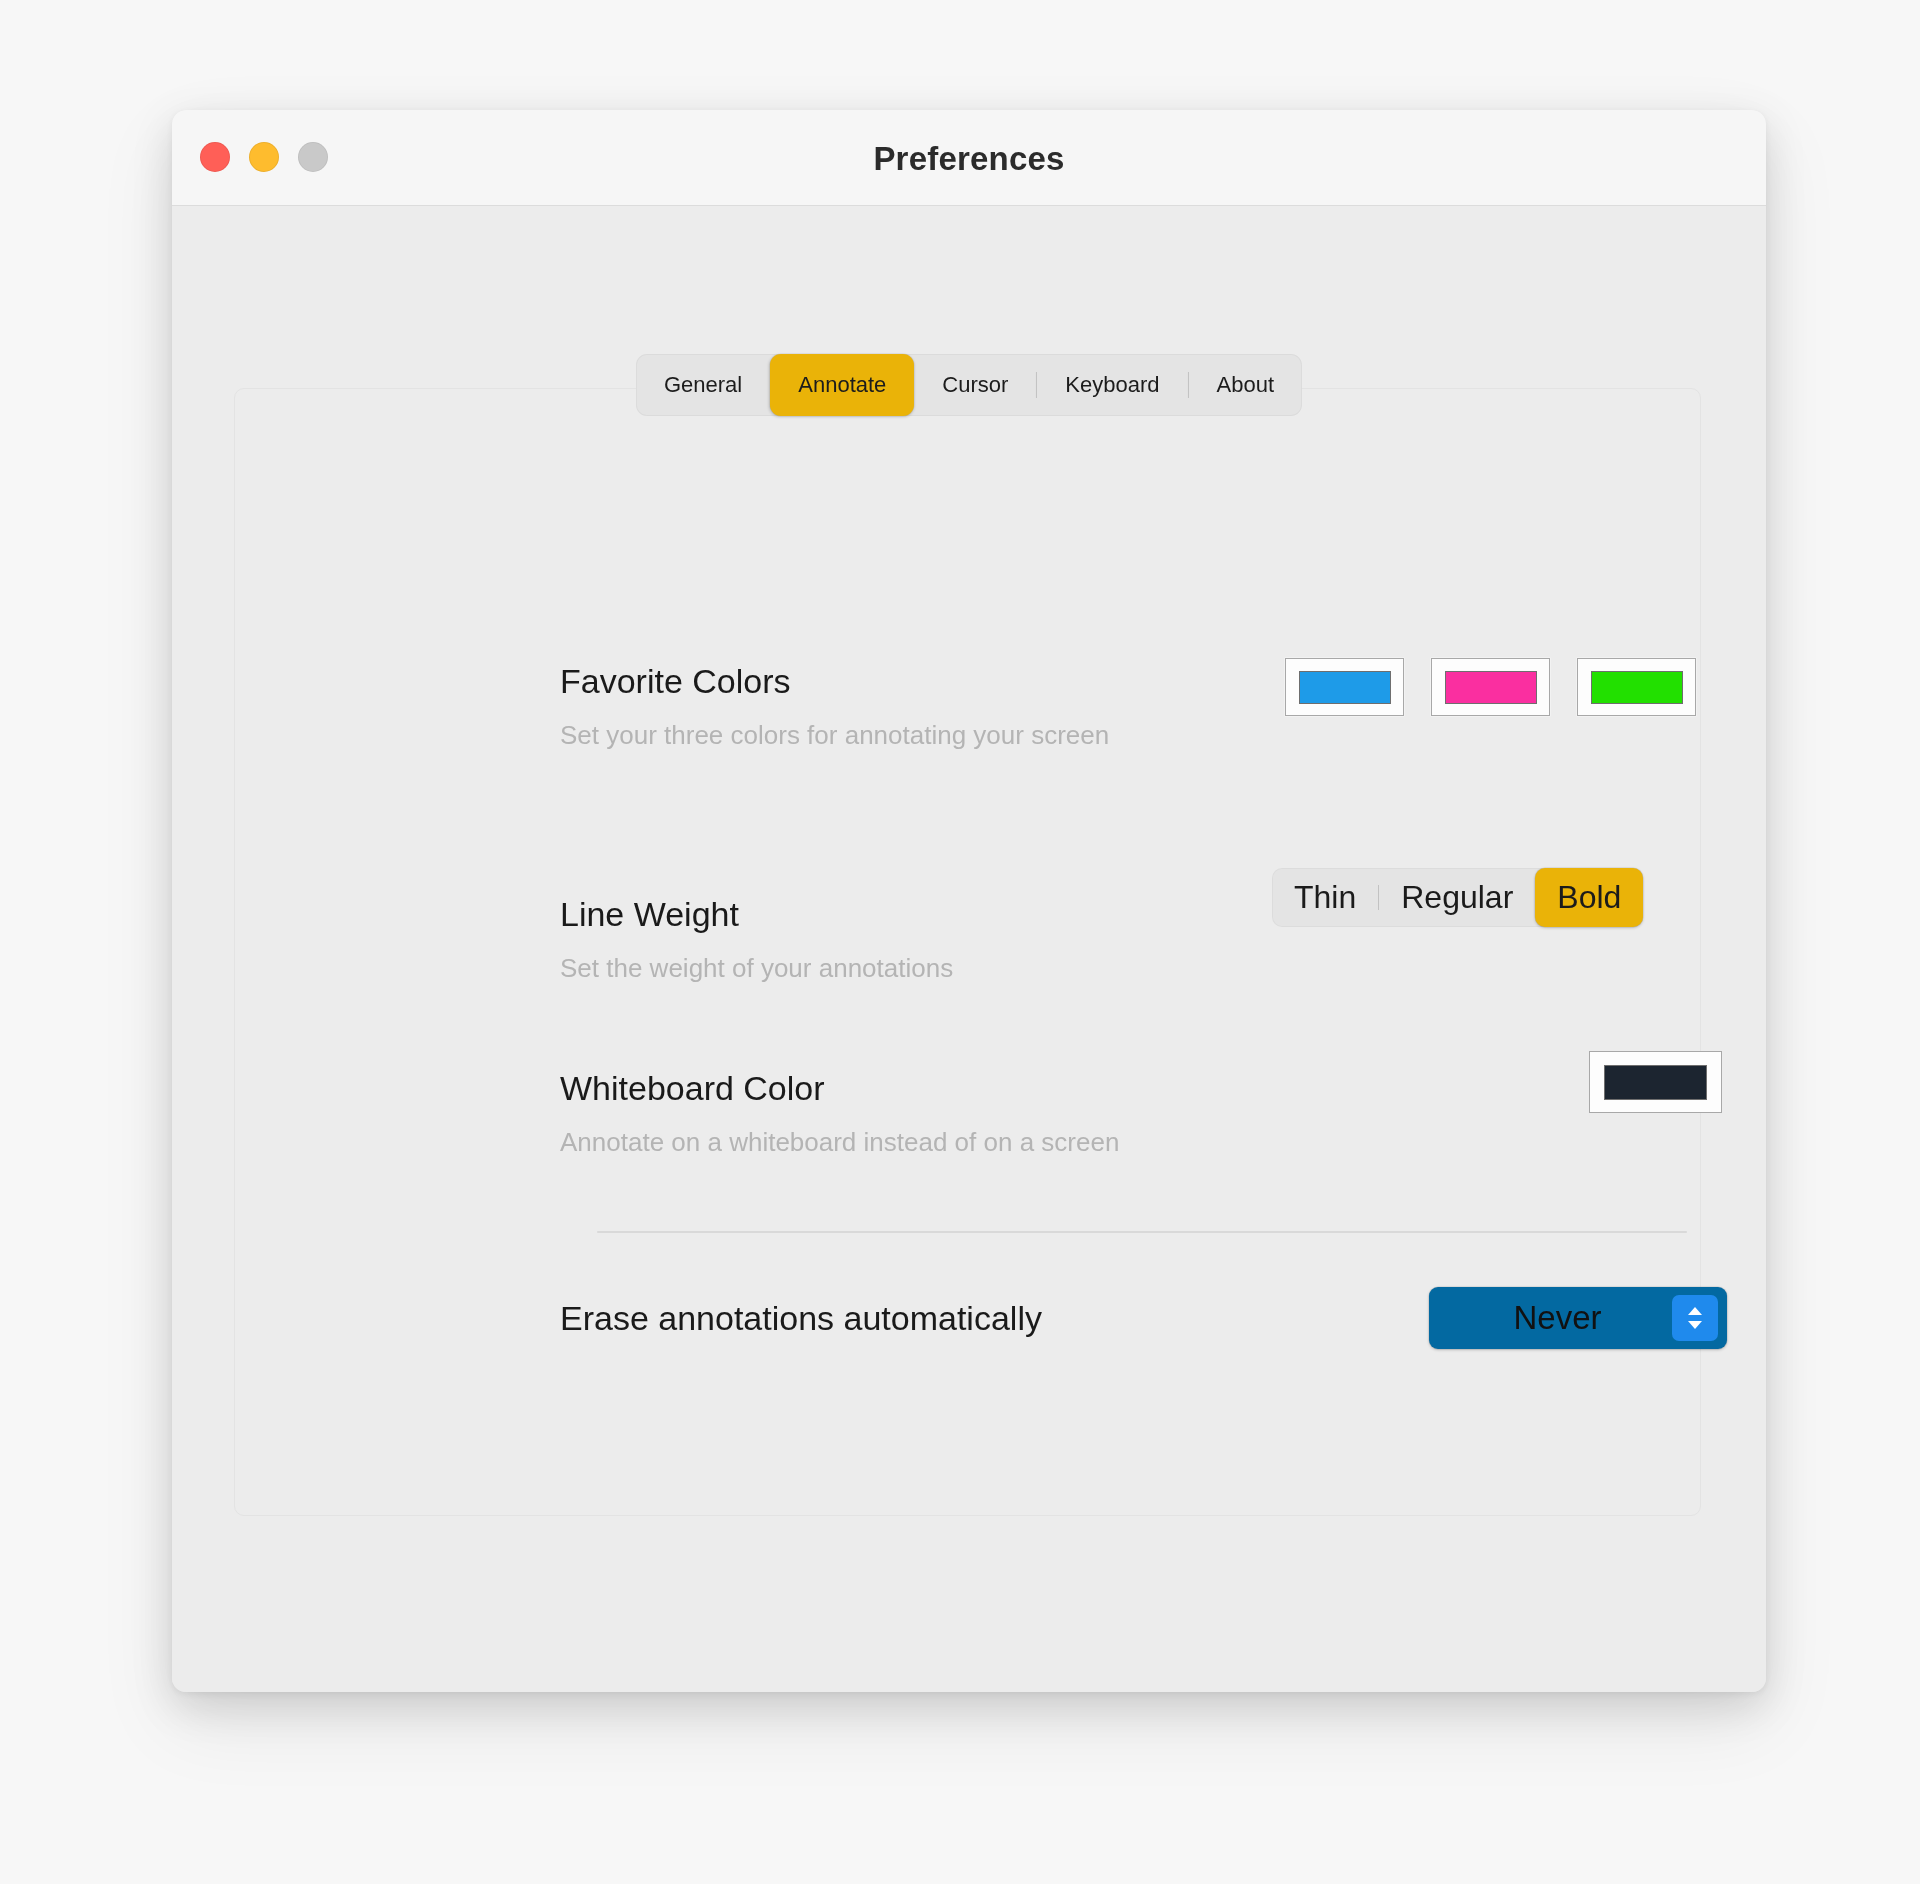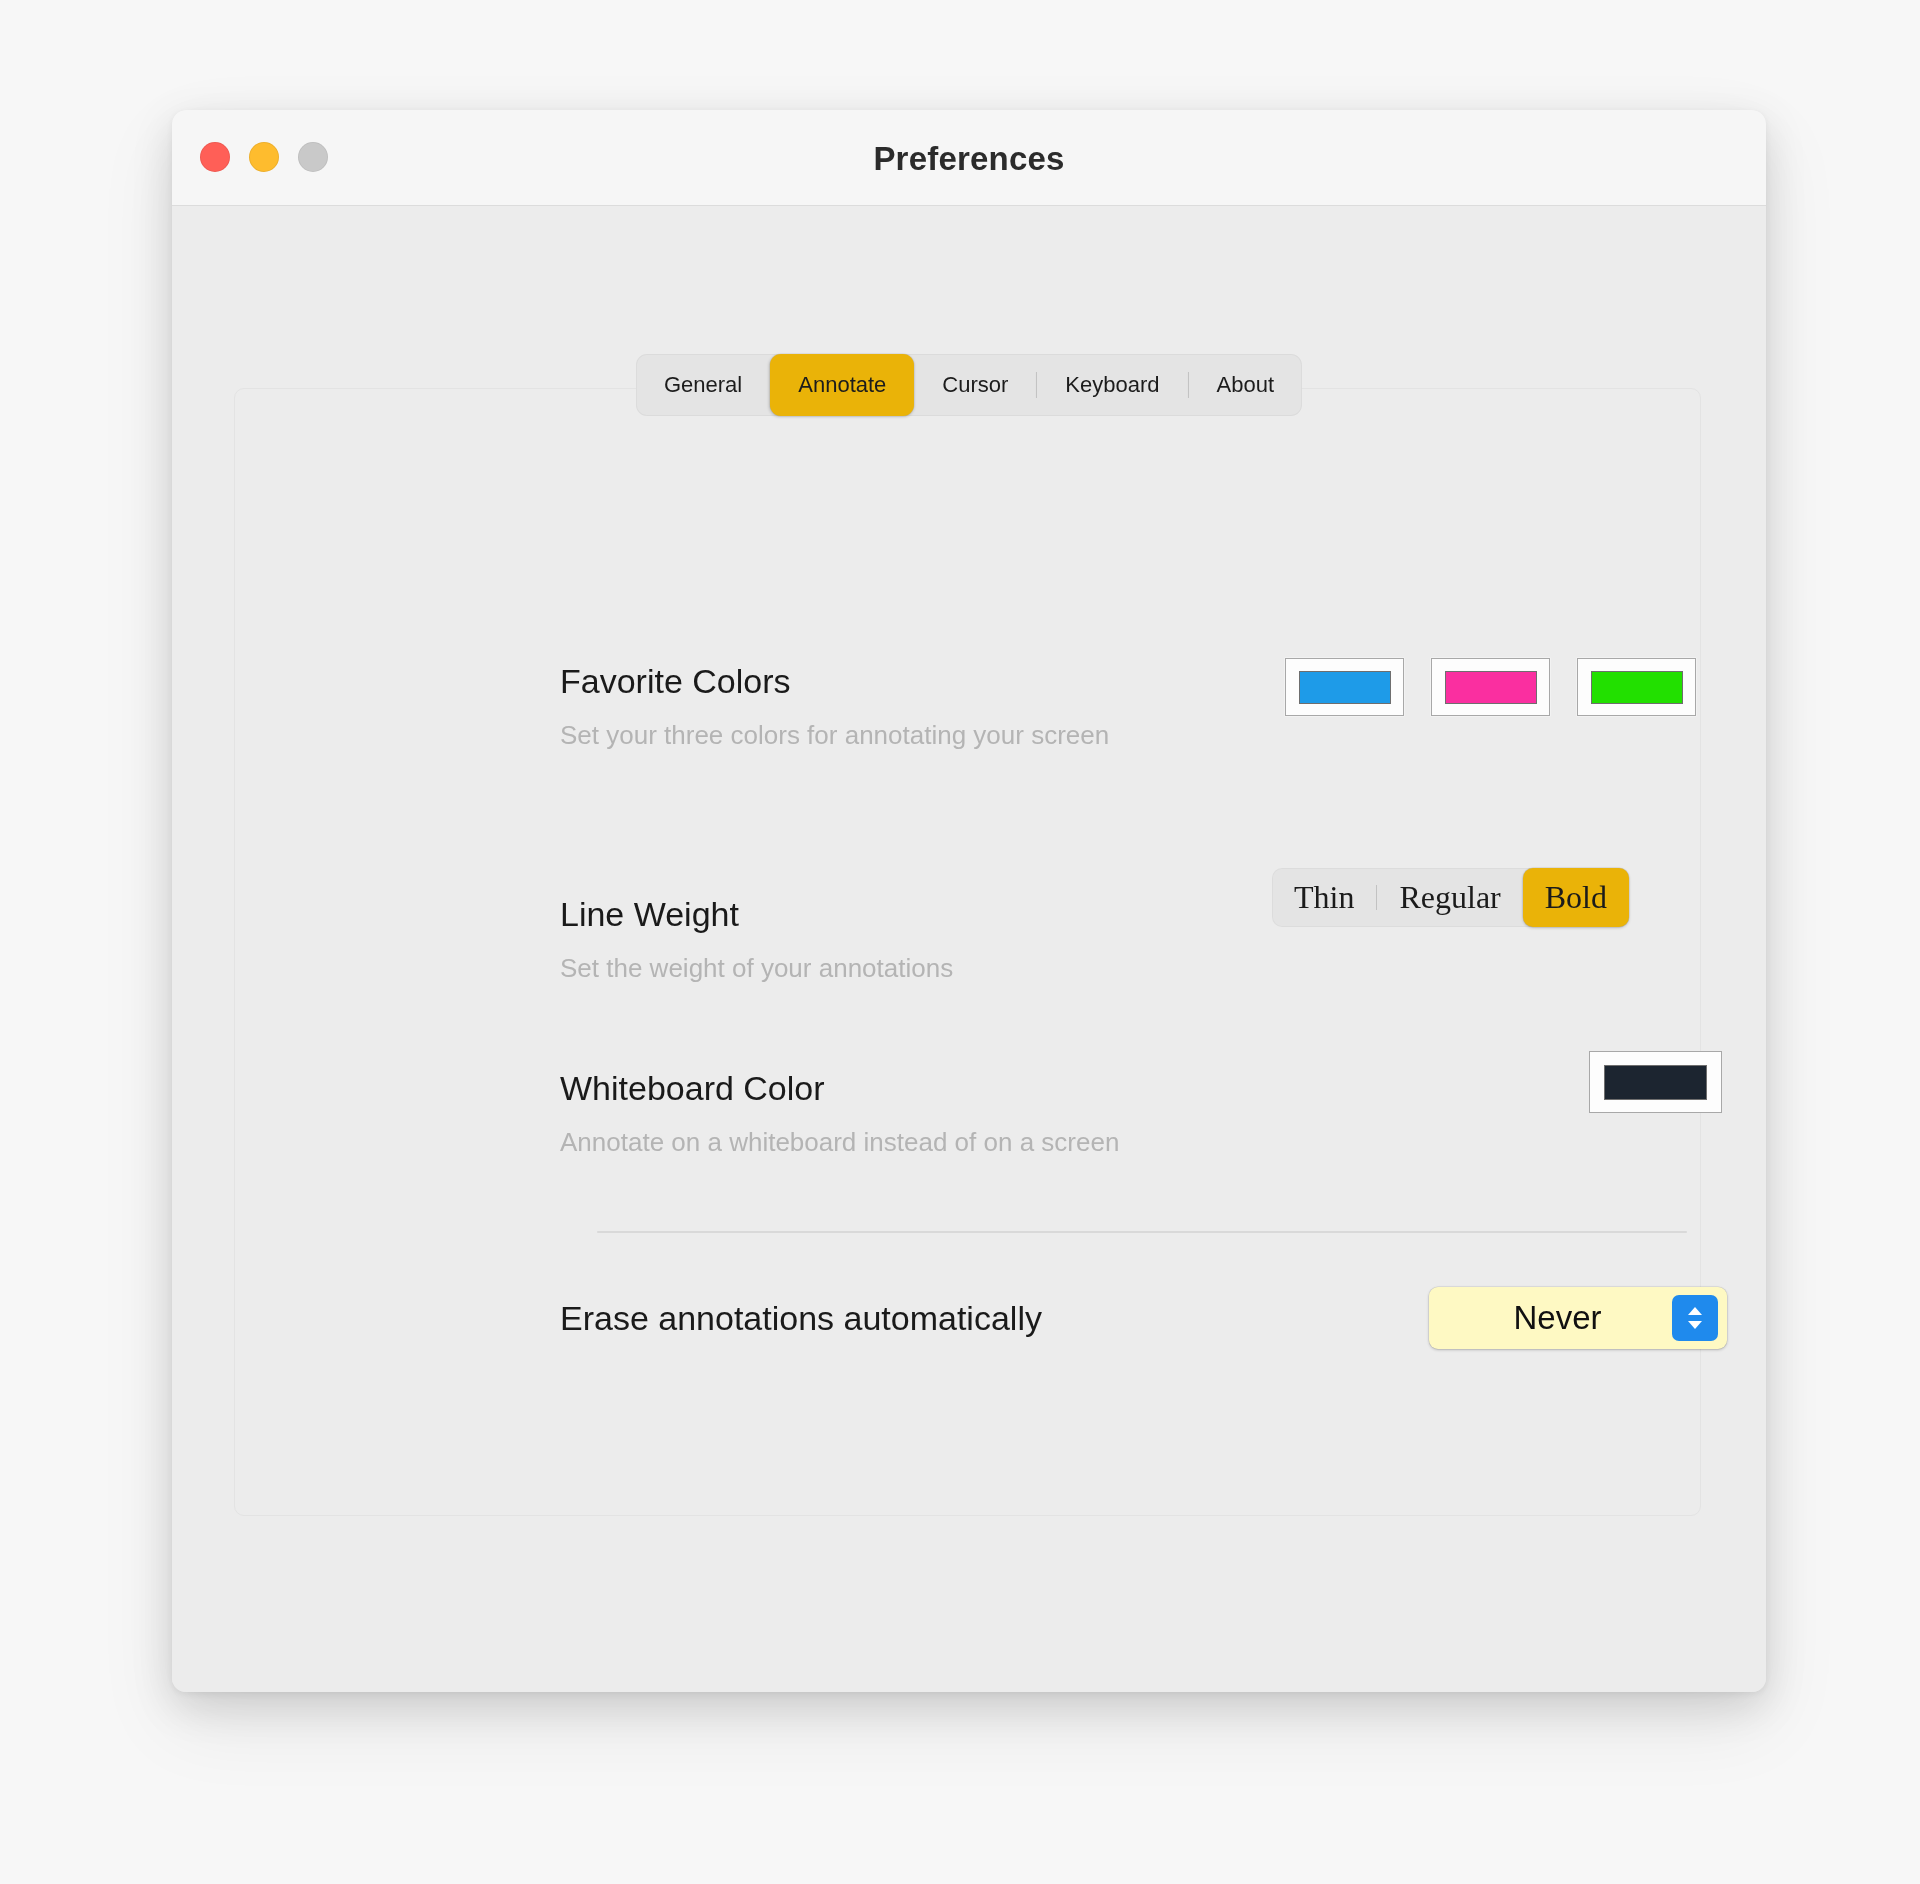--- a/index.html
+++ b/index.html
@@ -197,21 +197,20 @@
   #segmented {
     position: absolute;
     left: 1100px;
     top: 662px;
     height: 59px;
     background: #e4e4e4;
     border-radius: 10px;
     display: flex;
     align-items: center;
     box-shadow: inset 0 0 0 1px rgba(0,0,0,0.03);
-    font-family: Liberation Serif, serif;
   }
   .seg {
     height: 59px;
     display: flex;
     align-items: center;
     justify-content: center;
     padding: 0 22px;
     font-size: 32px;
     color: #1b1b1b;
     box-sizing: border-box;
@@ -241,21 +240,21 @@
     border-radius: 1px;
   }
 
   
   #erase-popup {
     position: absolute;
     left: 1257px;
     top: 1081px;
     width: 298px;
     height: 62px;
-    background: #fef9c3;
+    background: #0369a1;
     border-radius: 9px;
     box-shadow: 0 1px 3px rgba(0,0,0,0.22), 0 0 0 0.5px rgba(0,0,0,0.1);
     display: flex;
     align-items: center;
     box-sizing: border-box;
     padding-right: 9px;
   }
   #erase-popup-value {
     flex: 1;
     text-align: center;

